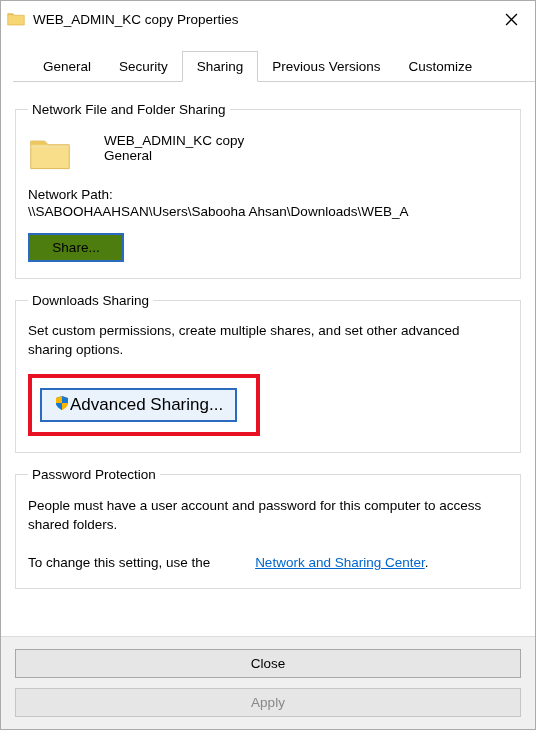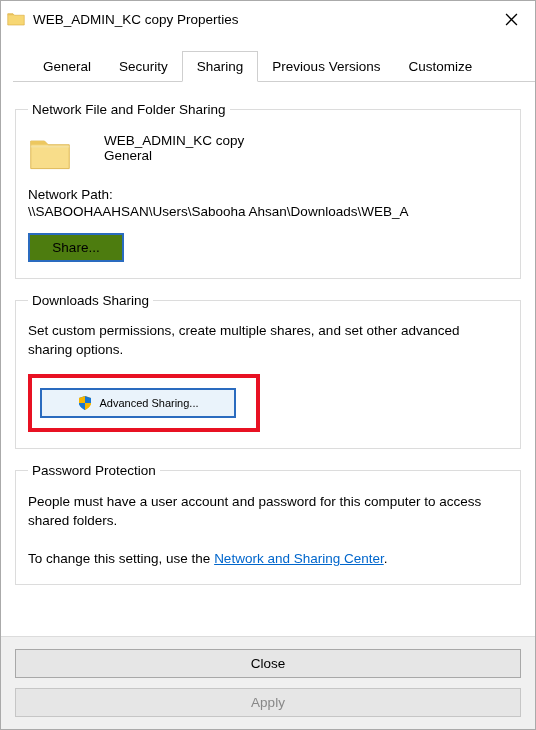--- a/index.html
+++ b/index.html
@@ -16,25 +16,25 @@
     fieldset { border: 1px solid #dcdcdc; padding: 14px 16px 16px 12px; margin-top: 14px; }
     legend { font-size: 13.5px; padding: 0 4px; }
     .folder-row { display: flex; align-items: flex-start; gap: 32px; margin-bottom: 14px; }
     .big-folder { width: 44px; height: 40px; margin-top: 2px; }
     .np-label { margin-top: 4px; }
     .np-value { margin-top: 2px; white-space: nowrap; overflow: hidden; }
     .btn { background: #4d7c0f; border: 2px solid #2a6bbf; padding: 5px 20px; font-size: 13.5px; min-width: 96px; text-align: center; cursor: default; display: inline-block; }
     .btn-wrap { margin-top: 14px; }
     .adv-text { line-height: 1.4; }
     .highlight-box { border: 4px solid #e81123; padding: 10px 8px 10px 8px; margin-top: 14px; display: inline-block; width: 232px; }
-    .adv-btn { background: #eaf3fb; border: 2px solid #2a6bbf; padding: 5px 12px; font-size: 11px; display: inline-flex; align-items: center; gap: 6px; min-width: 196px; justify-content: center; }
+    .adv-btn { background: #eaf3fb; border: 2px solid #2a6bbf; padding: 5px 12px; font-size: 17px; display: inline-flex; align-items: flex-start; min-width: 196px; justify-content: center; }
     .shield { width: 16px; height: 16px; display: inline-block; }
     .pwd-text { line-height: 1.45; }
     .pwd-text2 { margin-top: 18px; line-height: 1.45; }
-    .link { color: #0066cc; text-decoration: underline; cursor: default; }
+    .link { color: #0066cc; text-decoration: underline; cursor: default; margin-left: 41px; }
     .footer { background: #f0f0f0; border-top: 1px solid #dcdcdc; padding: 12px 14px 12px 14px; display: flex; justify-content: flex-end; gap: 10px; flex-direction: column; }
     .fbtn { min-width: 98px; padding: 6px 0; font-size: 13.5px; text-align: center; border: 1px solid #a8a8a8; background: #e6e6e6; cursor: default; }
     .fbtn.dim { color: #888; border-color: #c6c6c6; background: #e6e6e6; }
   </style>
 </head>
 <body>
 
 <div class="window">
   <div class="titlebar">
     <span class="folder-glyph">

